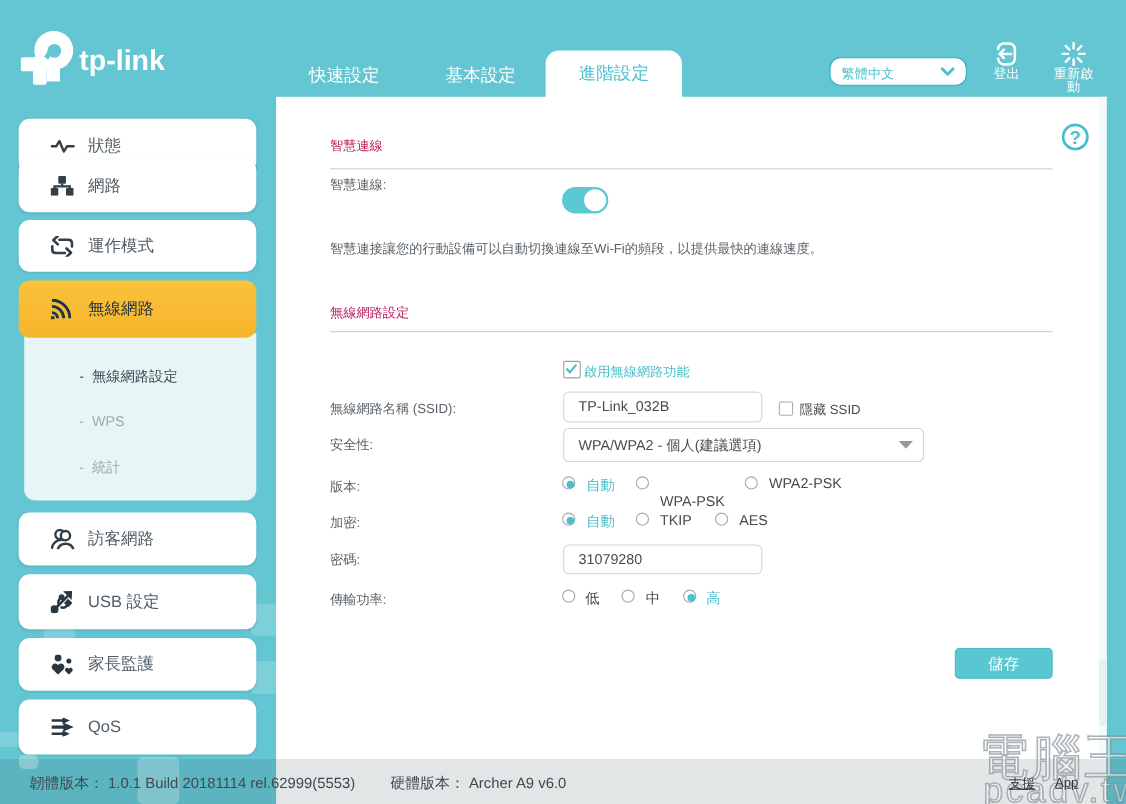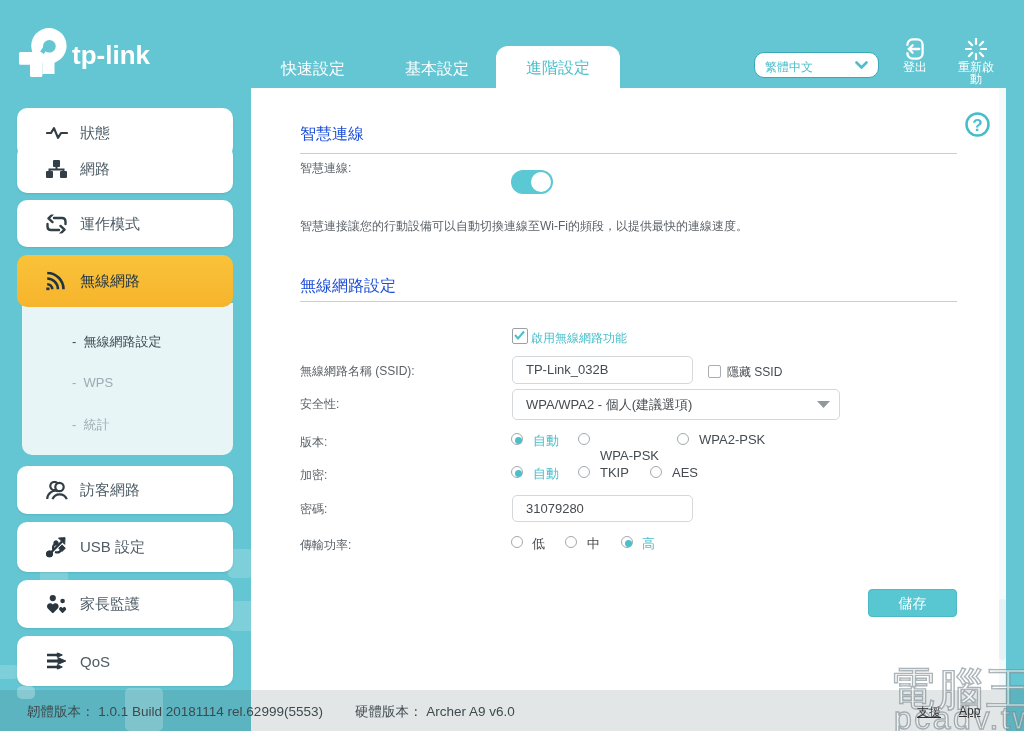--- a/index.html
+++ b/index.html
@@ -21,21 +21,21 @@
     border-radius:10px; box-shadow:0 1px 2px rgba(0,40,50,0.10); z-index:2; }
   .card .ic { position:absolute; left:29px; top:50%; transform:translateY(-50%); }
   .card .lb { position:absolute; left:63px; top:50%; transform:translateY(-50%);
     font-size:15px; color:#4E5D66; white-space:nowrap; }
   .submenu { position:absolute; left:22px; top:303px; width:211px; height:152px;
     background:#E7F5F7; border-radius:0 0 10px 10px; z-index:1; }
   .subitem { position:absolute; left:50px; font-size:13px; color:#9FAAB1; }
   
   #panel { position:absolute; left:251px; top:88px; width:755px; height:602px;
     background:#fff; z-index:3; }
-  .h1 { position:absolute; left:49px; font-size:16px; color:#1d4ed8; }
+  .h1 { position:absolute; left:49px; font-size:12px; color:#be185d; }
   .rule { position:absolute; left:49px; width:657px; height:1px; background:#CBCED0; }
   .flabel { position:absolute; left:49px; font-size:12px; color:#5A6268; }
   .tinput { position:absolute; left:261px; width:181px; height:28px; background:#fff;
     border:1px solid #D4D8DB; border-radius:5px; font-size:13px; color:#454B50;
     line-height:26px; padding-left:13px; }
   .radio { position:absolute; width:12px; height:12px; border:1px solid #A3A9AE;
     border-radius:50%; background:#fff; }
   .radio.sel::after { content:""; position:absolute; left:2.5px; top:2.5px; width:7px;
     height:7px; border-radius:50%; background:#4BBFCB; }
   .rlabel { position:absolute; font-size:13px; color:#454B50; }

